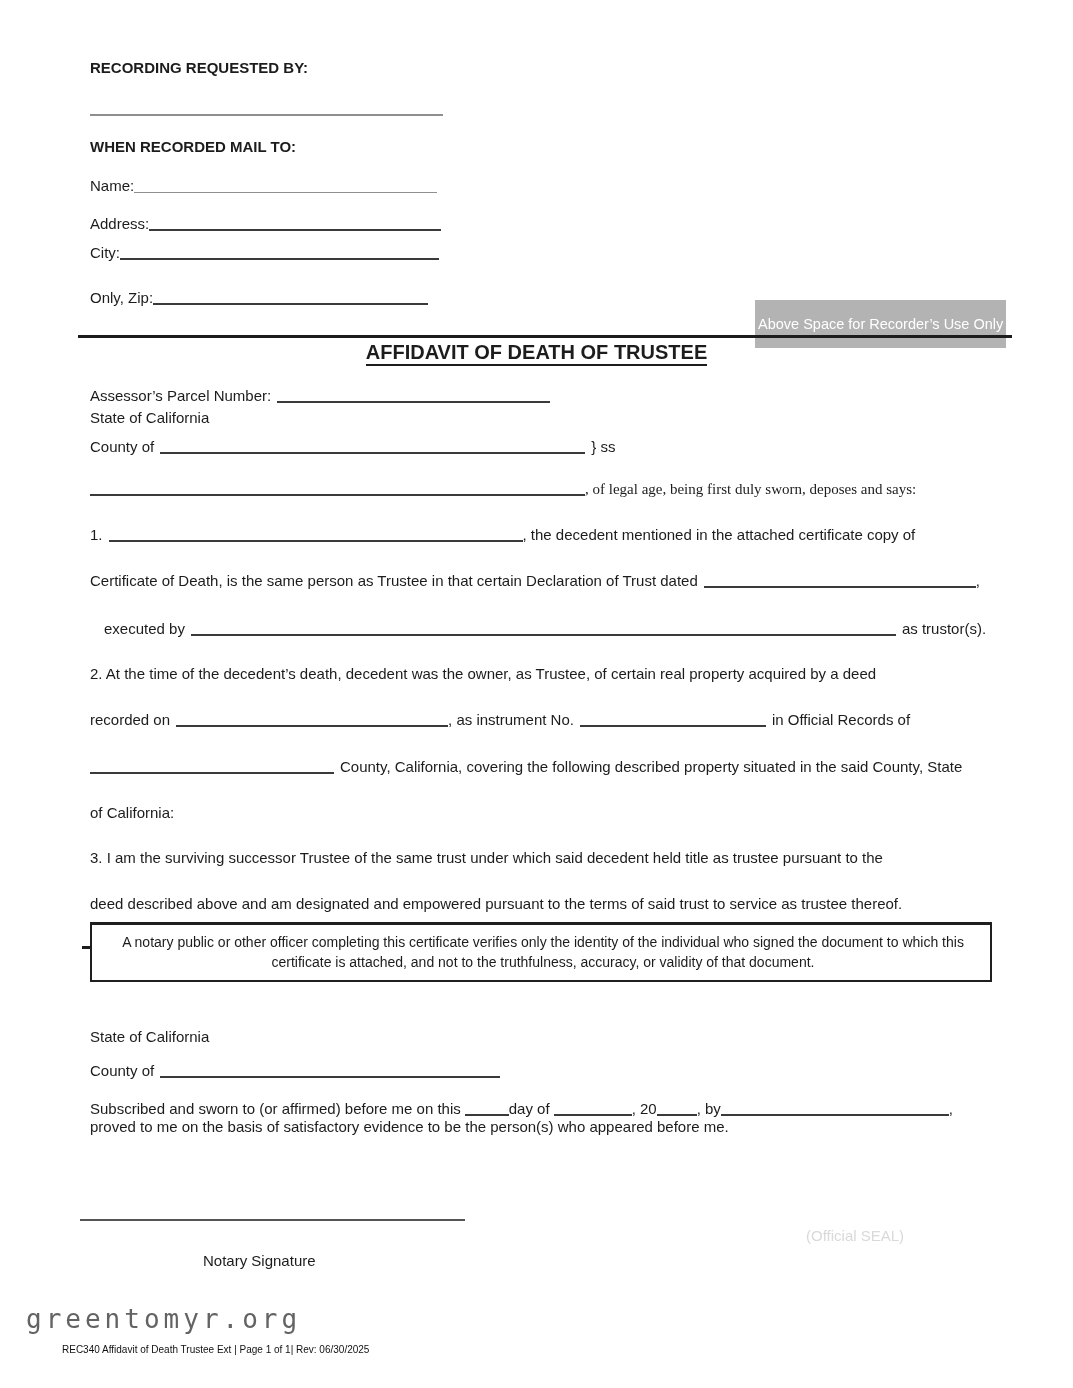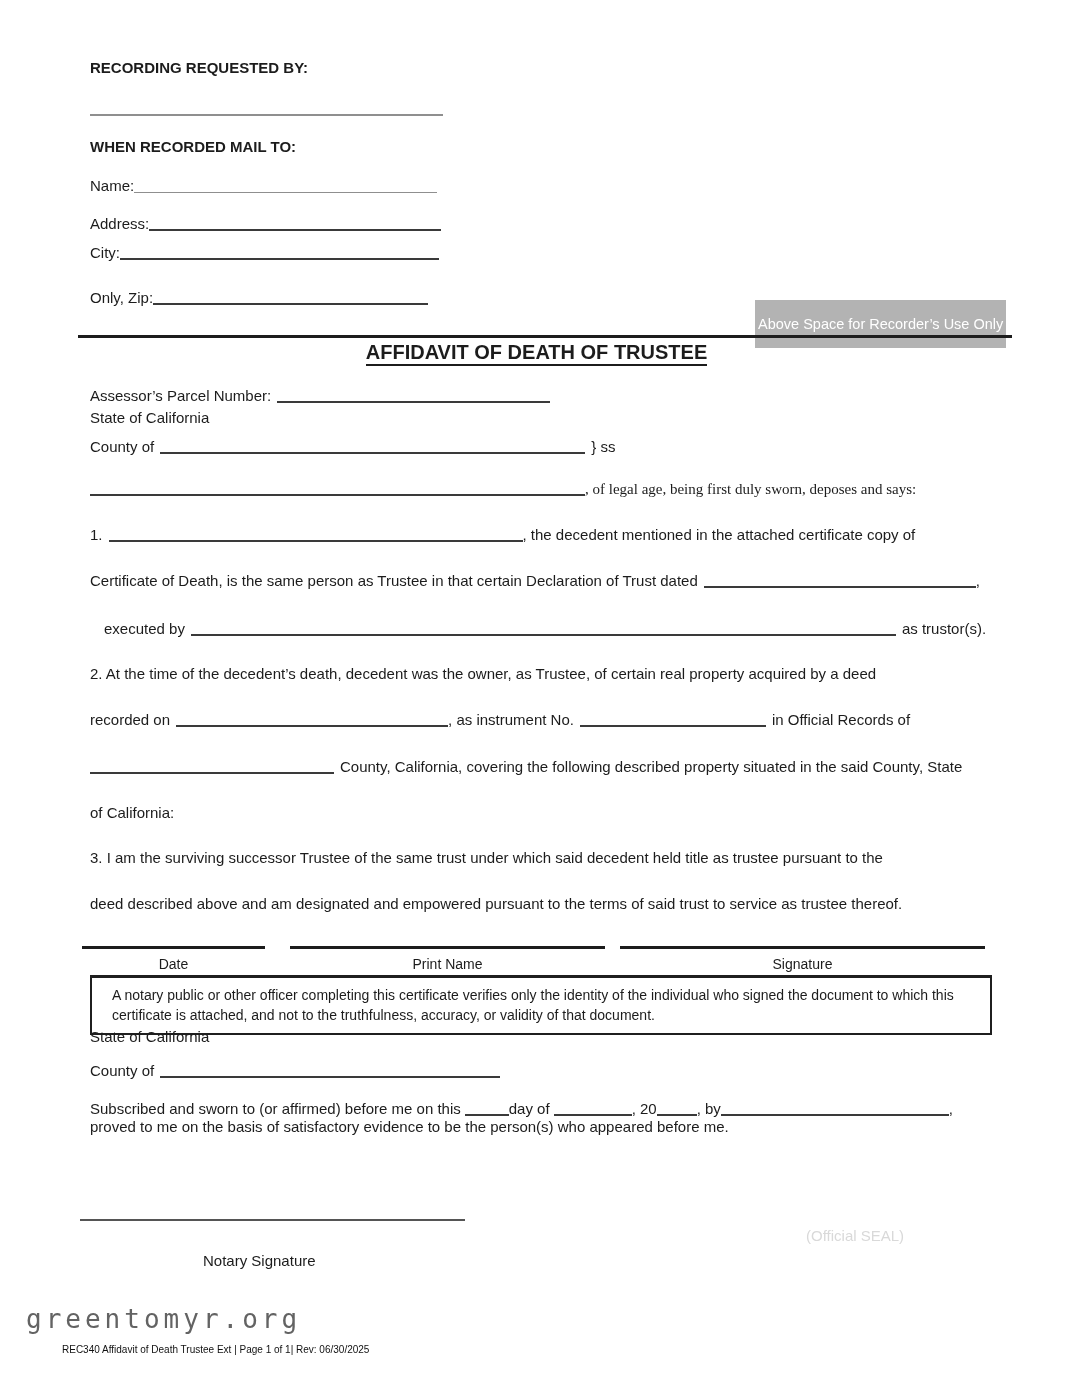--- a/index.html
+++ b/index.html
@@ -134,21 +134,21 @@
   </div>
   <div class="abs" style="left:90px; top:895px;">deed described above and am designated and empowered pursuant to the terms of said trust to service as trustee thereof.</div>
 
   <div class="rule" style="left:82px;  top:946px; width:183px; height:2.5px;"></div>
   <div class="rule" style="left:290px; top:946px; width:315px; height:2.5px;"></div>
   <div class="rule" style="left:620px; top:946px; width:365px; height:2.5px;"></div>
   <div class="sig-label" style="left:82px;  top:956px; width:183px;">Date</div>
   <div class="sig-label" style="left:290px; top:956px; width:315px;">Print Name</div>
   <div class="sig-label" style="left:620px; top:956px; width:365px;">Signature</div>
 
-  <div class="notary-box" style="left:90px; top:975px; width:862px;">
+  <div class="notary-box" style="left:90px; top:922px; width:862px;text-align:center;">
     <span>A notary public or other officer completing this certificate verifies only the identity of the individual who signed the document to which this certificate is attached, and not to the truthfulness, accuracy, or validity of that document.</span>
   </div>
 
   <div class="abs" style="left:90px; top:1028px;">State of California</div>
   <div class="abs" style="left:90px; top:1062px;">
     <span>County of</span><span class="blank ml" style="width:340px;"></span>
   </div>
 
   <div class="abs" style="left:90px; top:1100px;">
     <span>Subscribed and sworn to (or affirmed) before me on this</span><span class="blank" style="width:44px; margin-left:4px;"></span><span>day of</span><span class="blank" style="width:78px; margin-left:4px;"></span><span>, 20</span><span class="blank" style="width:40px;"></span><span>, by</span><span class="blank" style="width:228px;"></span><span>,</span>

